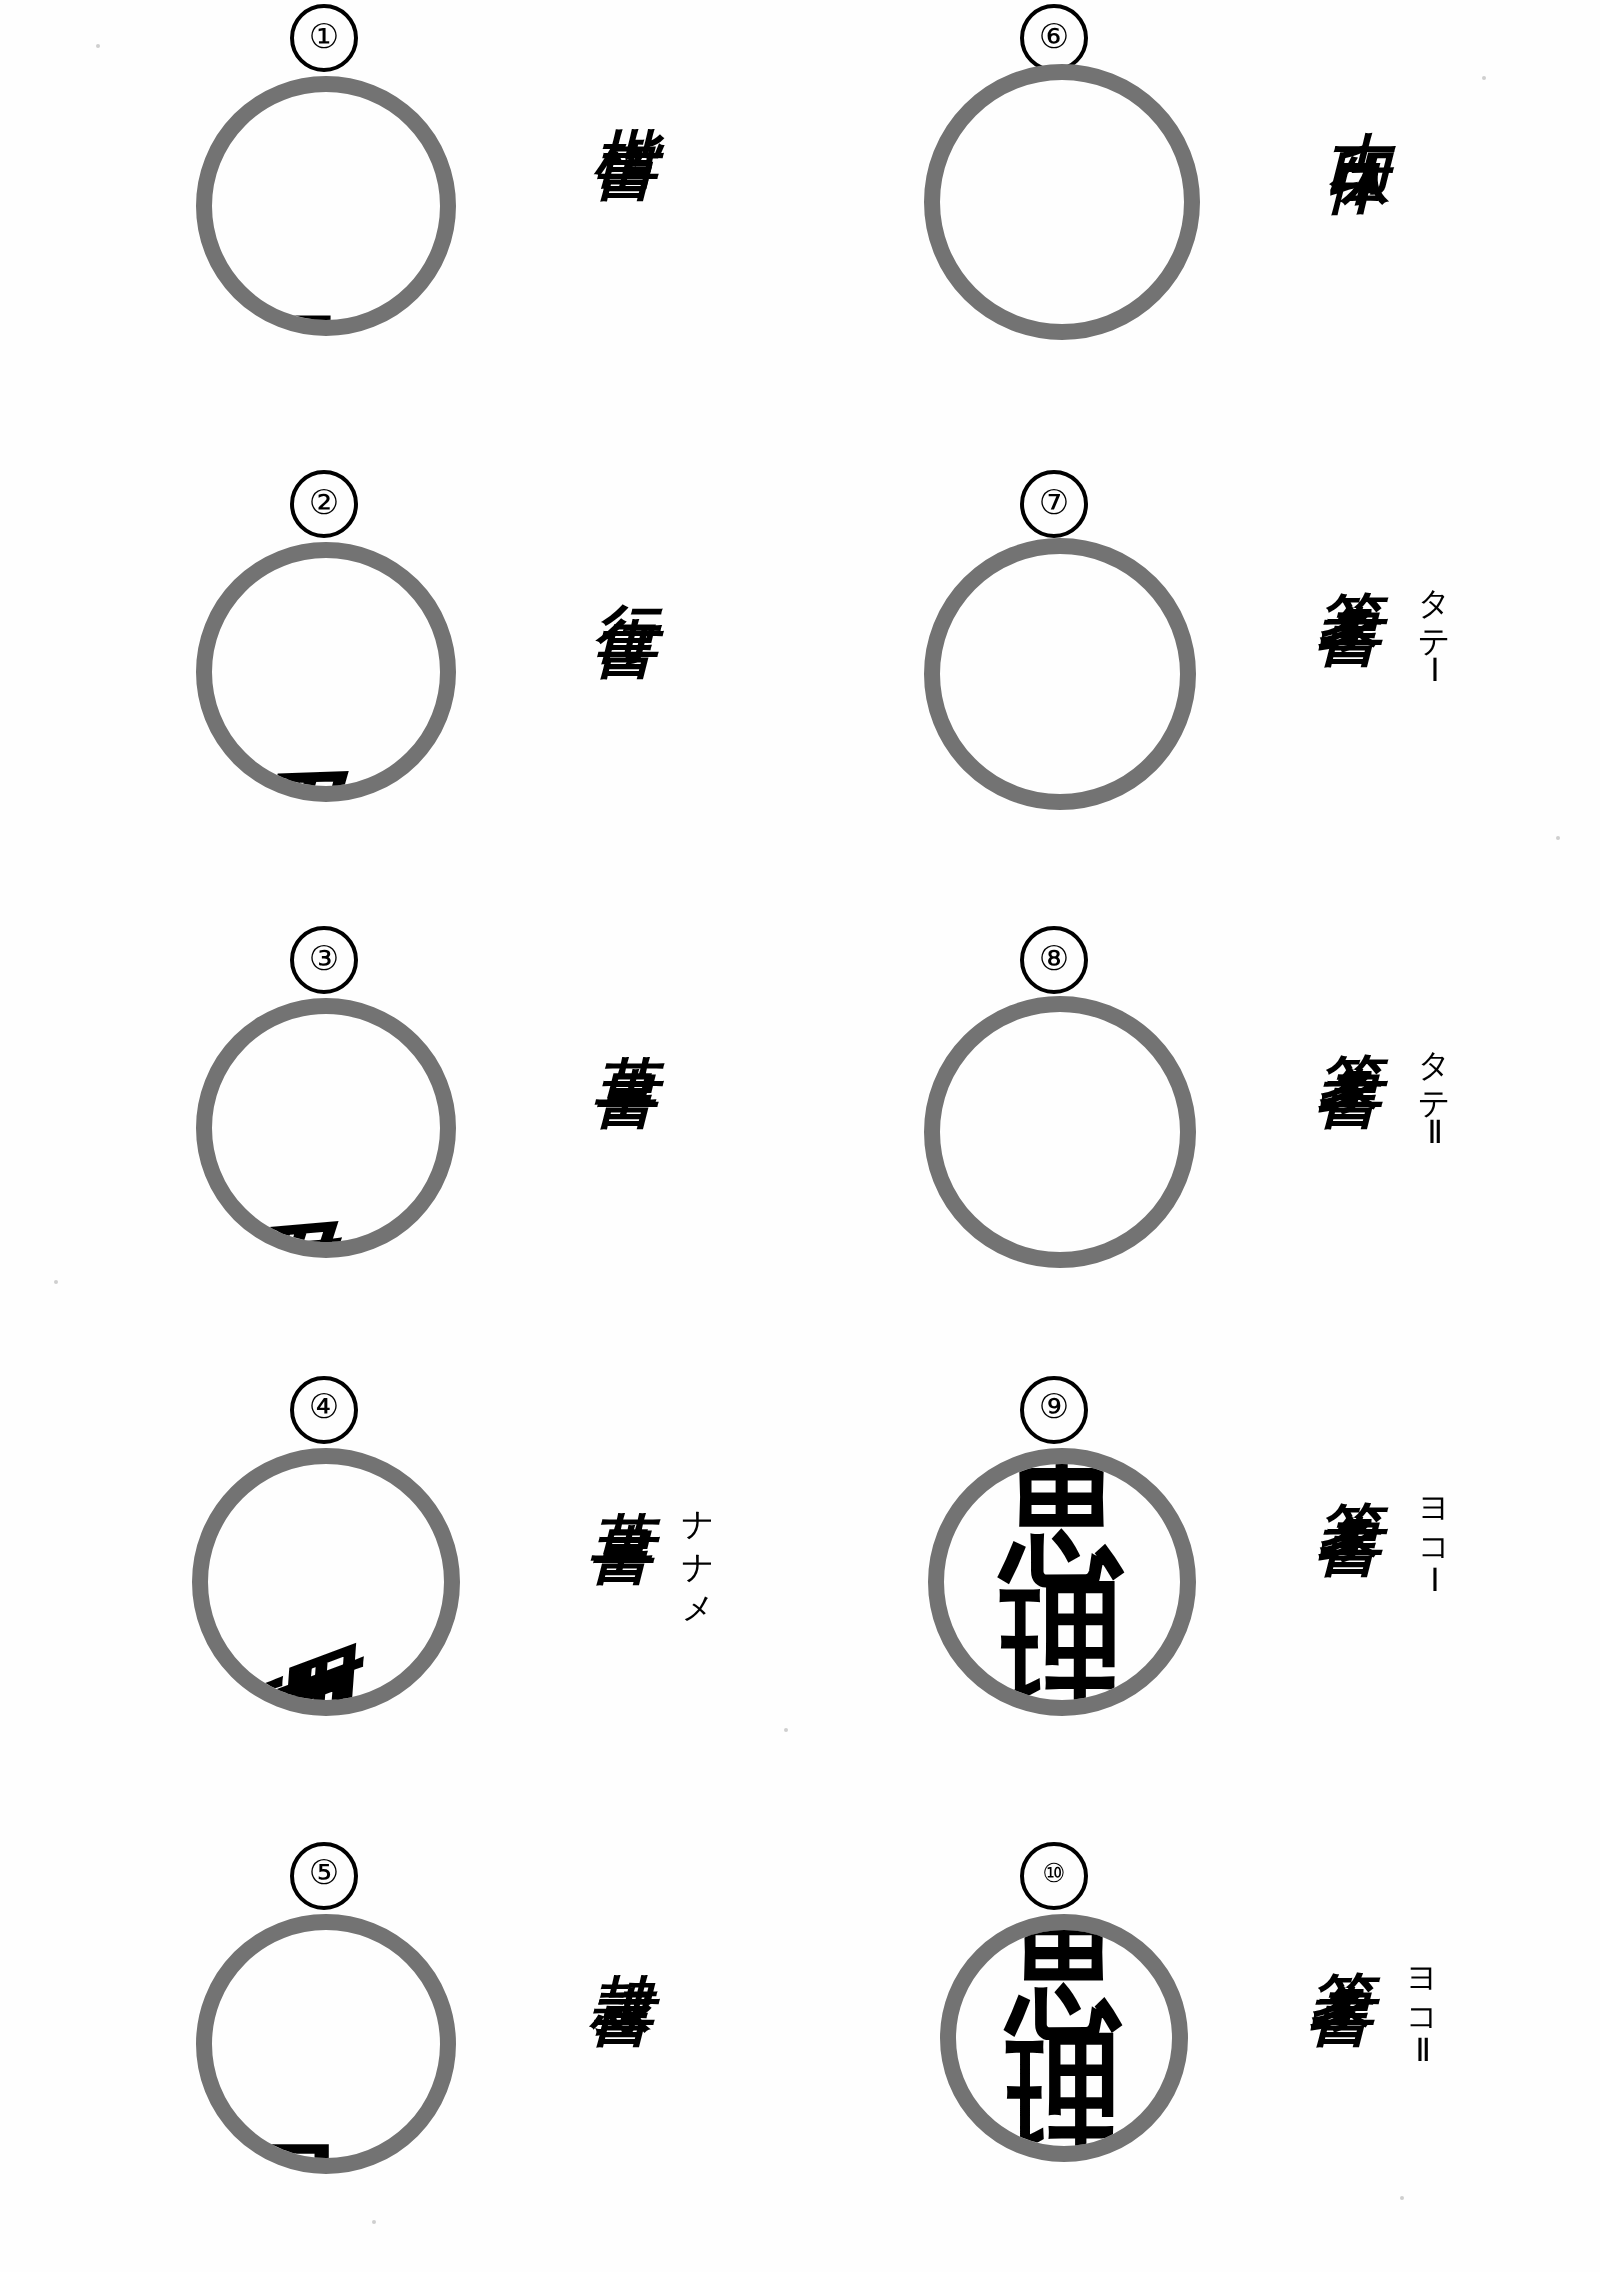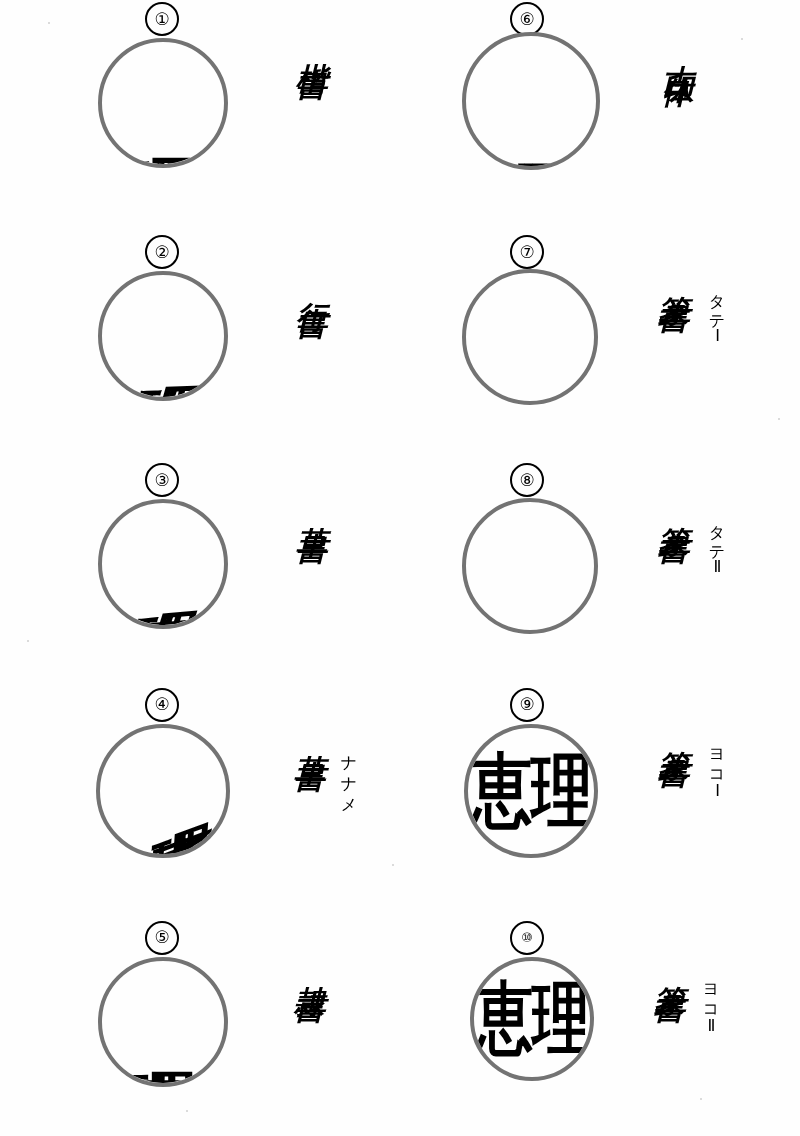--- a/index.html
+++ b/index.html
@@ -60,26 +60,25 @@
     font-size: 17px;
     font-family: "DejaVu Sans", sans-serif;
     line-height: 1;
     font-weight: 500;
   }
   .num.small-txt { font-size: 13px; }
 
   
   .seal {
     position: absolute;
-    border: 4px solid #737373;
+    border: 8px solid #737373;
     border-radius: 50%;
     box-sizing: border-box;
     display: flex;
     align-items: center;
-    justify-content: center;
     overflow: hidden;
   }
   .seal-text {
     font-family: "DejaVu Serif", serif;
     font-weight: 700;
     color: #000;
     text-align: center;
     line-height: 0.92;
     letter-spacing: -1px;
     user-select: none;

